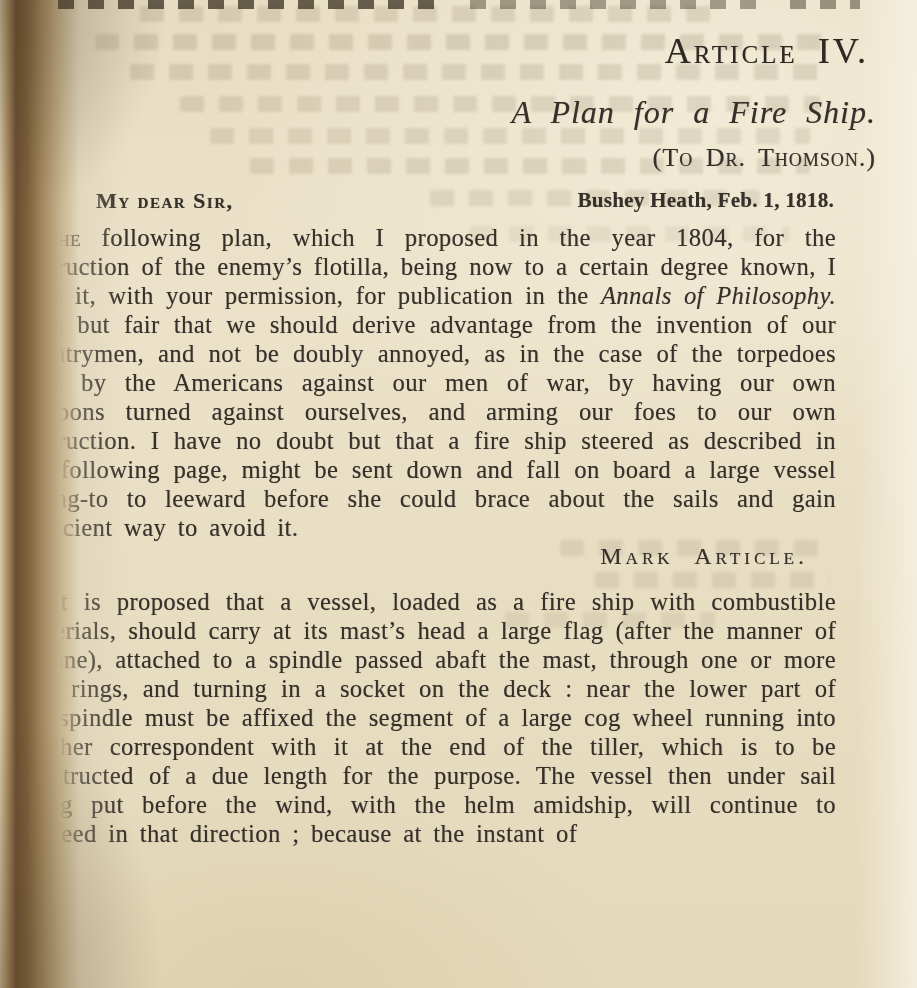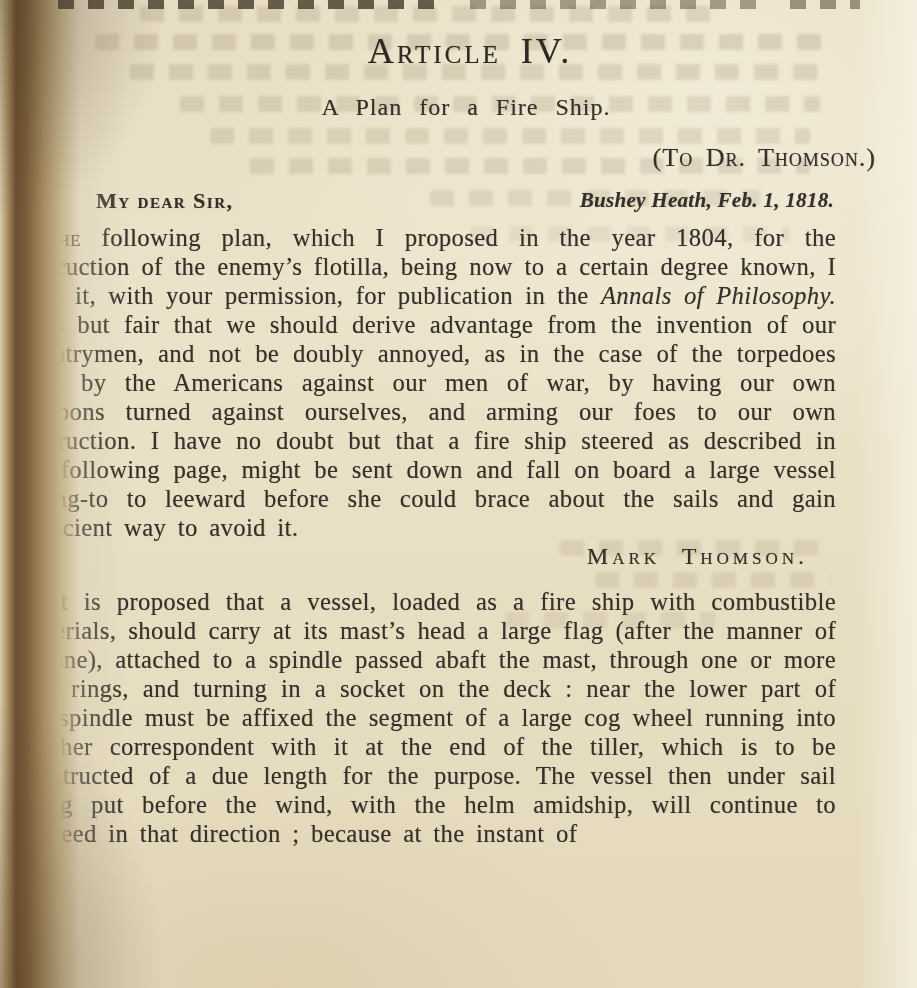--- a/index.html
+++ b/index.html
@@ -52,43 +52,43 @@
   }
 
   
   .content {
     position: absolute; left: 16px; top: 0; width: 820px; height: 100%;
     z-index: 3; color: #35302a;
   }
   .ink { text-shadow: .3px .3px .7px rgba(53,48,42,.45); }
 
   .heading {
-    position: absolute; top: 30px; left: 44px; width: 820px;
-    text-align: center; font-variant: small-caps;
+    position: absolute; top: 30px; left: 33px; width: 820px;
+    text-align: right; font-variant: small-caps;
     font-size: 36px; letter-spacing: 3px; word-spacing: 8px; color: #2e2922;
   }
   .subtitle {
     position: absolute; top: 94px; left: 40px; width: 820px;
-    text-align: center; 
-    font-size: 24px; letter-spacing: 1px; word-spacing: 10px;
+    text-align: right; font-style: italic;
+    font-size: 32px; letter-spacing: 1px; word-spacing: 10px;
   }
   .addressee {
     position: absolute; top: 143px; left: 40px; width: 820px;
     text-align: right; font-variant: small-caps;
     font-size: 26px; letter-spacing: 1px; word-spacing: 5px;
   }
   .salutation-row { position: absolute; top: 188px; left: 0; width: 100%; height: 30px; }
   .salutation {
     position: absolute; left: 80px; top: 0;
     font-weight: bold; font-variant: small-caps;
     font-size: 22px; letter-spacing: 1.5px;
   }
   .dateline {
     position: absolute; right: 2px; top: 0;
-    font-weight: bold; font-style: italic; font-size: 21px; letter-spacing: .3px;
+    font-weight: bold; font-size: 21px; letter-spacing: .3px;
   }
 
   .flow { position: absolute; top: 223px; left: 0; width: 820px; }
   .para {
     margin: 0; text-align: justify;
     font-size: 24.6px; line-height: 29px;
     letter-spacing: .4px; word-spacing: 5px;
   }
   .para1 { text-indent: 26px; }
   .para2 { text-indent: 36px; margin-top: 16px; }
@@ -132,21 +132,21 @@
 
     <div class="salutation-row">
       <span class="salutation">My dear Sir,</span>
       <span class="dateline">Bushey Heath, Feb. 1, 1818.</span>
     </div>
 
     <div class="flow">
       <p class="para para1"><span class="lead">The</span><span> following plan, which I proposed in the year 1804, for the destruction of the enemy’s flotilla, being now to a certain degree known, I send it, with your permission, for publication in the </span><em>Annals of Philosophy.</em><span>  It is but fair that we should derive advantage from the invention of our countrymen, and not be doubly annoyed, as in the case of the torpedoes used by the Americans against our men of war, by having our own weapons turned against ourselves, and arming our foes to our own destruction.  I have no doubt but that a fire ship steered as described in the following page, might be sent down and fall on board a large vessel laying-to to leeward before she could brace about the sails and gain sufficient way to avoid it.</span></p>
 
 
-      <div class="signature">Mark Thomson.</div>
+      <div class="signature">Mark Article.</div>
 
       <p class="para para2">It is proposed that a vessel, loaded as a fire ship with combustible materials, should carry at its mast’s head a large flag (after the manner of a vane), attached to a spindle passed abaft the mast, through one or more iron rings, and turning in a socket on the deck : near the lower part of the spindle must be affixed the segment of a large cog wheel running into another correspondent with it at the end of the tiller, which is to be constructed of a due length for the purpose.  The vessel then under sail being put before the wind, with the helm amidship, will continue to proceed in that direction ; because at the instant of</p>
     </div>
 
   </div>
 
   <div class="gutter"></div>
   <div class="gutter-top"></div>
   <div class="gutter-bottom"></div>
   <div class="right-light"></div>

